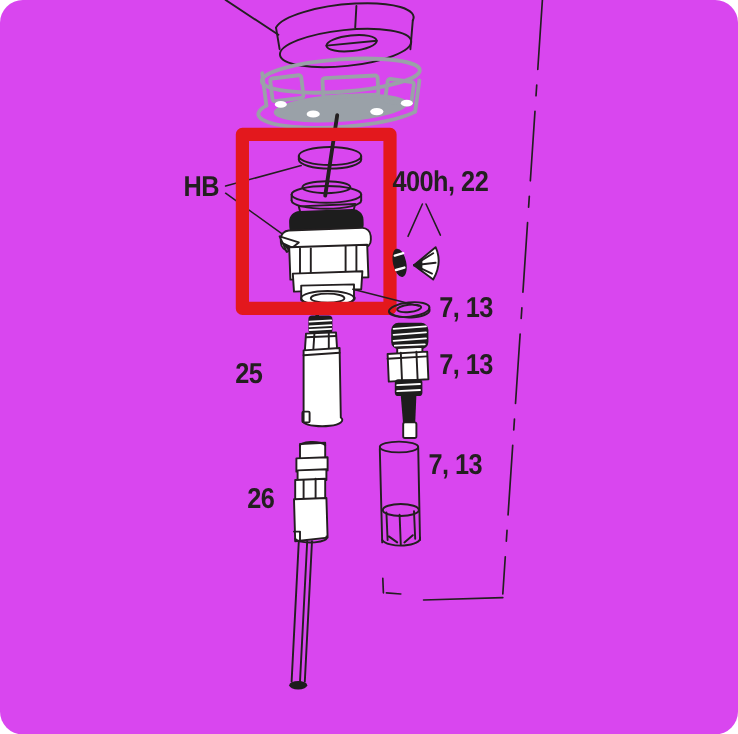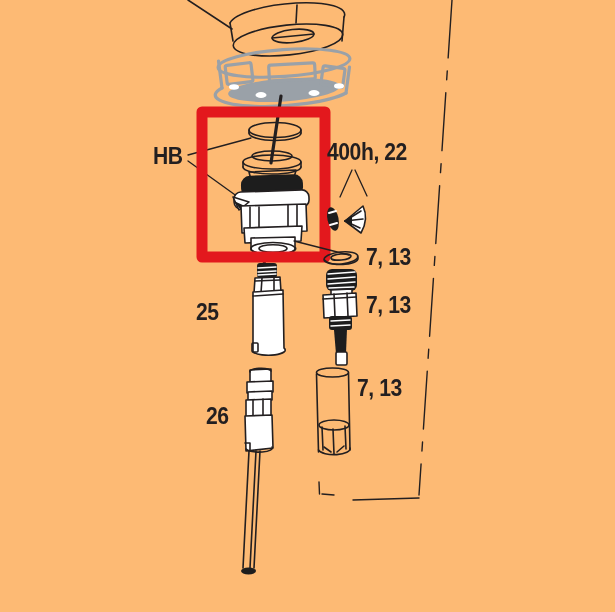--- a/index.html
+++ b/index.html
@@ -1,21 +1,22 @@
 <!DOCTYPE html>
 <html><head>
 <meta charset="utf-8">
 <style>
   html,body{margin:0;padding:0;background:#ffffff;}
   .stage{
     position:relative;
     width:615px;height:612px;
-    background:#fdba74;
+    background:#d946ef;
     overflow:hidden;
     font-family:"Liberation Sans", sans-serif;
+    border-radius:19px;
   }
   .stage svg{position:absolute;left:0;top:0;}
   .callout{
     position:absolute;
     color:#231f20;
     font:700 24px/1 "Liberation Sans", sans-serif;
     letter-spacing:-0.5px;
     transform:scaleX(0.88);
     transform-origin:left top;
     white-space:nowrap;

